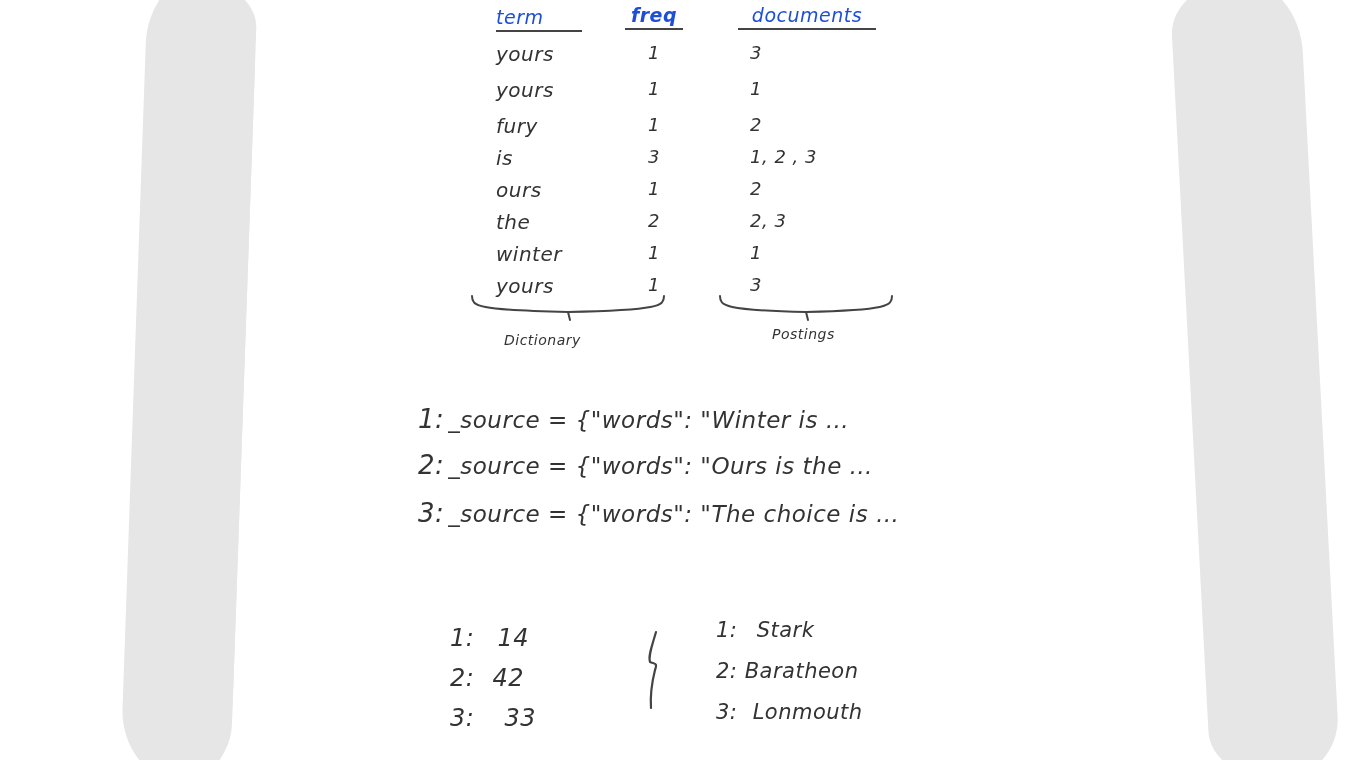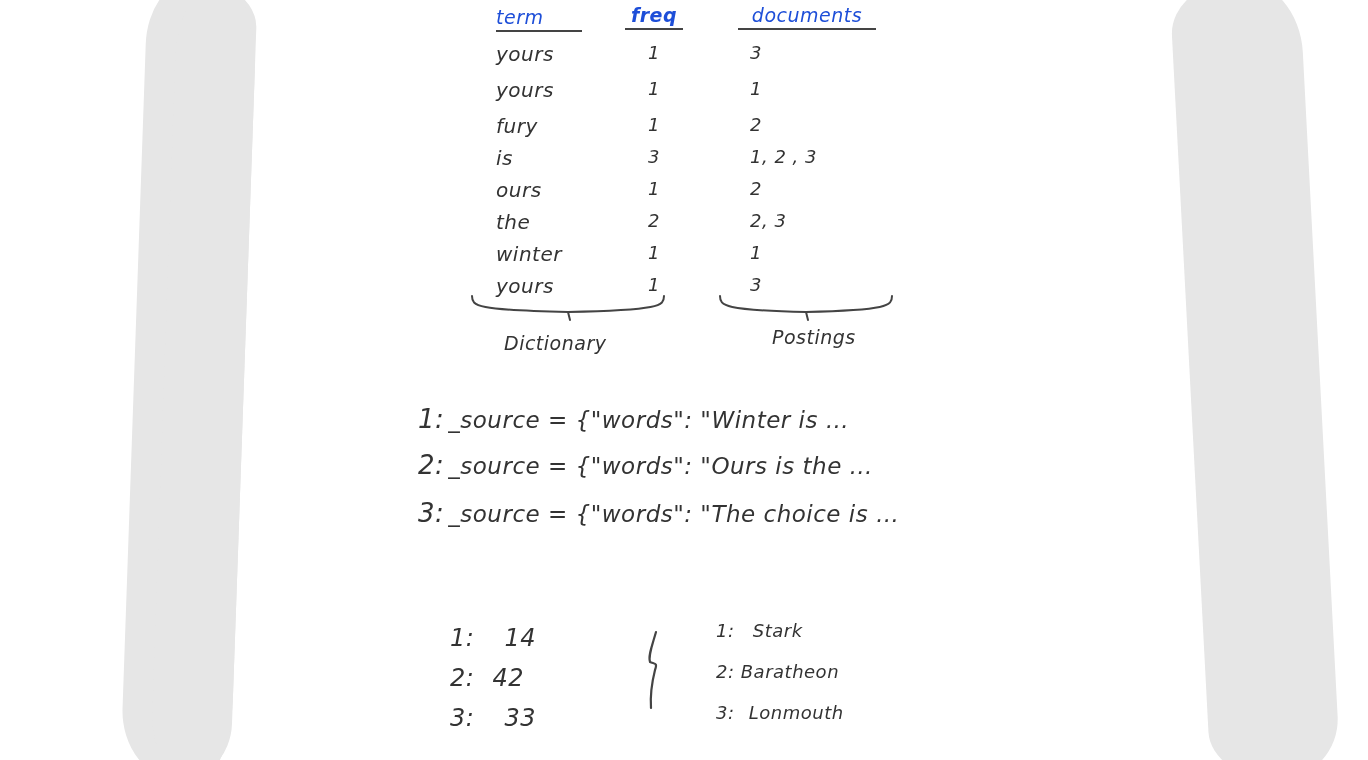--- a/index.html
+++ b/index.html
@@ -104,21 +104,21 @@
     width: 150px;
     text-align: left;
     font-size: 18px;
     font-style: italic;
     color: #333;
     padding-left: 12px;
   }
 
   .brace-label {
     position: absolute;
-    font-size: 19px;
+    font-size: 14px;
     font-style: italic;
     color: #333;
   }
   #label-dictionary { left: 504px; top: 332px; }
   #label-postings   { left: 772px; top: 326px; }
 
   
   .source-line {
     position: absolute;
     font-size: 23px;
@@ -140,21 +140,21 @@
     top: 618px;
     font-size: 24px;
     font-style: italic;
     color: #333;
     line-height: 40px;
   }
   #bottom-right-list {
     position: absolute;
     left: 716px;
     top: 610px;
-    font-size: 18px;
+    font-size: 21px;
     font-style: italic;
     color: #333;
     line-height: 41px;
   }
   .lightning {
     position: absolute;
     left: 640px;
     top: 630px;
     width: 30px;
     height: 80px;
@@ -232,21 +232,21 @@
 <div class="source-line hand" id="src-2">
   <span class="src-num">2:</span><span>_source = {"words": "Ours  is the …</span>
 </div>
 <div class="source-line hand" id="src-3">
   <span class="src-num">3:</span><span>_source = {"words": "The choice is …</span>
 </div>
 
 <div id="bottom-left-list" class="hand">
   <div>
     <span>1:</span>
-    <span style="margin-left:22px">14</span>
+    <span style="margin-left:15px">14</span>
   </div>
   <div>
     <span>2:</span>
     <span style="margin-left:10px">42</span>
   </div>
   <div>
     <span>3:</span>
     <span style="margin-left:22px">33</span>
   </div>
 </div>

